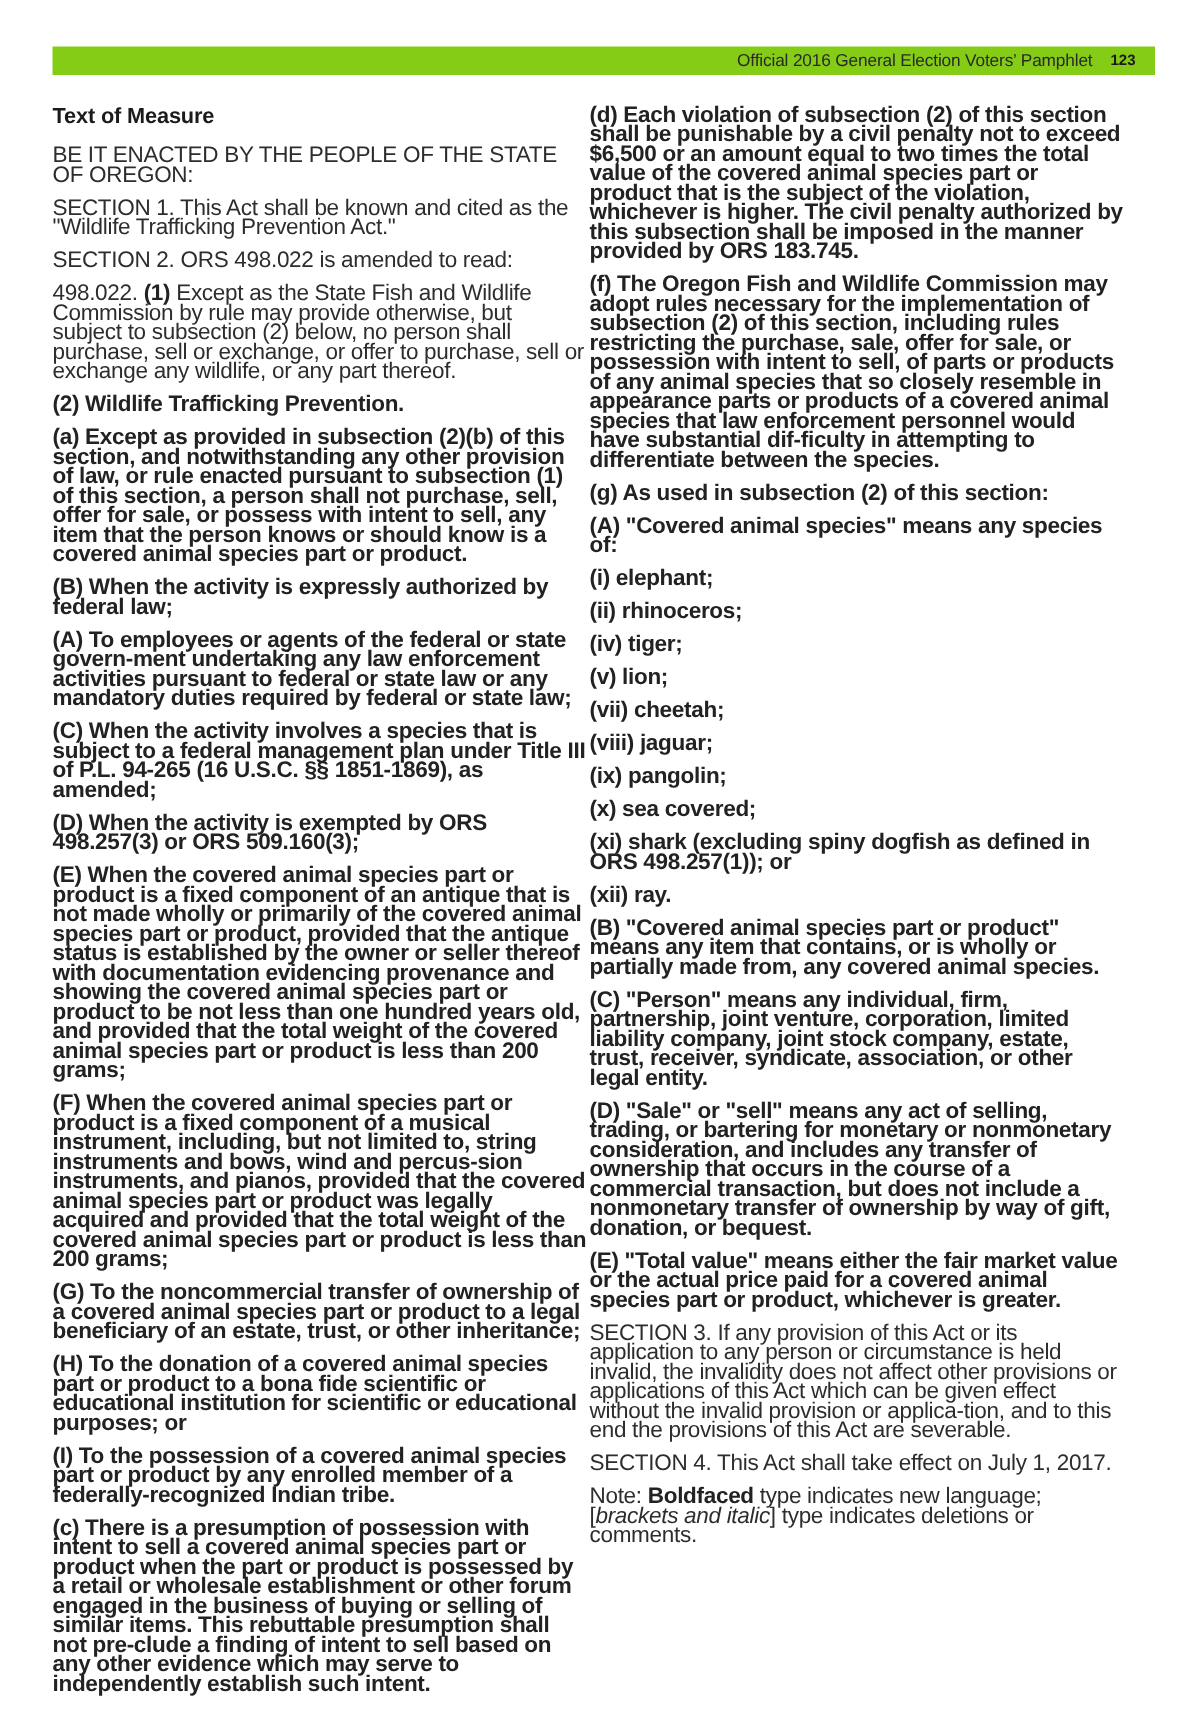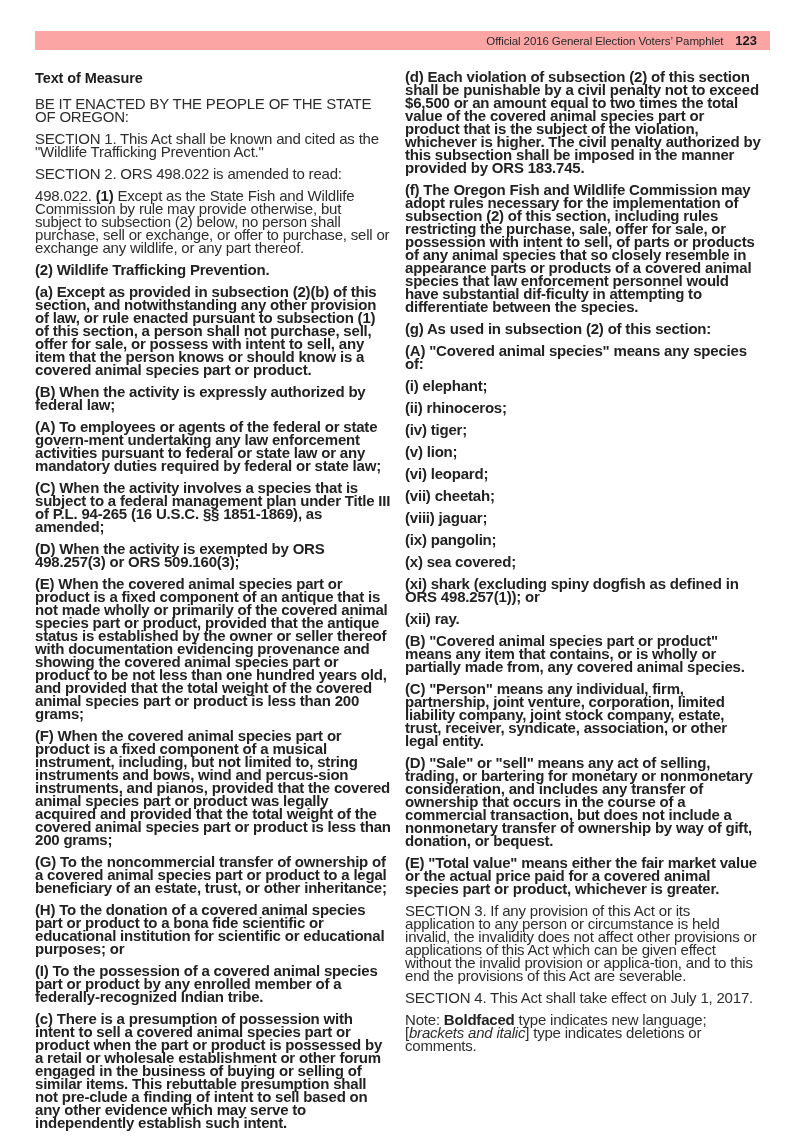--- a/index.html
+++ b/index.html
@@ -6,29 +6,29 @@
   body {
     width:800px; height:1147px;
     background:#ffffff;
     font-family:"Liberation Sans","DejaVu Sans",sans-serif;
     color:#2d2d2d;
     position:relative;
     overflow:hidden;
   }
   .header-bar {
     position:absolute; top:31px; left:35px; width:735px; height:19px;
-    background:#fca5a5;
+    background:#84cc16;
     display:flex; align-items:center; justify-content:flex-end;
     padding-right:13px; box-sizing:border-box;
   }
   .header-title { font-size:11.5px; color:#2a2a2a; letter-spacing:-0.1px; }
-  .page-num { font-size:13px; font-weight:bold; color:#1b1b1b; margin-left:12px; }
+  .page-num { font-size:10px; font-weight:bold; color:#1b1b1b; margin-left:12px; }
   .content {
     position:absolute; top:70px; left:35px;
-    display:flex; gap:14px;justify-content:center;
+    display:flex; gap:2px;justify-content:center;
   }
   .col { width:356px; }
   .doc-heading {
     font-size:14.5px; font-weight:bold; color:#1b1b1b;
     margin:0 0 11px 0; letter-spacing:-0.1px;
   }
   p.para {
     font-size:15px; line-height:13px;
     margin:0 0 9px 0;
     letter-spacing:-0.2px;
@@ -70,21 +70,20 @@
       </div>
     <div class="col" id="right-col">
         <p class="para"><span class="b">(d) Each violation of subsection (2) of this section shall be punishable by a civil penalty not to exceed $6,500 or an amount equal to two times the total value of the covered animal species part or product that is the subject of the violation, whichever is higher. The civil penalty authorized by this subsection shall be imposed in the manner provided by ORS 183.745.</span></p>
         <p class="para"><span class="b">(f) The Oregon Fish and Wildlife Commission may adopt rules necessary for the implementation of subsection (2) of this section, including rules restricting the purchase, sale, offer for sale, or possession with intent to sell, of parts or products of any animal species that so closely resemble in appearance parts or products of a covered animal species that law enforcement personnel would have substantial dif-ficulty in attempting to differentiate between the species.</span></p>
         <p class="para"><span class="b">(g) As used in subsection (2) of this section:</span></p>
         <p class="para"><span class="b">(A) "Covered animal species" means any species of:</span></p>
         <p class="para"><span class="b">(i) elephant;</span></p>
         <p class="para"><span class="b">(ii) rhinoceros;</span></p>
         <p class="para"><span class="b">(iv) tiger;</span></p>
         <p class="para"><span class="b">(v) lion;</span></p>
-        <p class="para"><span class="b">(vi) leopard;</span></p>
         <p class="para"><span class="b">(vii) cheetah;</span></p>
         <p class="para"><span class="b">(viii) jaguar;</span></p>
         <p class="para"><span class="b">(ix) pangolin;</span></p>
         <p class="para"><span class="b">(x) sea covered;</span></p>
         <p class="para"><span class="b">(xi) shark (excluding spiny dogfish as defined in ORS 498.257(1)); or</span></p>
         <p class="para"><span class="b">(xii) ray.</span></p>
         <p class="para"><span class="b">(B) "Covered animal species part or product" means any item that contains, or is wholly or partially made from, any covered animal species.</span></p>
         <p class="para"><span class="b">(C) "Person" means any individual, firm, partnership, joint venture, corporation, limited liability company, joint stock company, estate, trust, receiver, syndicate, association, or other legal entity.</span></p>
         <p class="para"><span class="b">(D) "Sale" or "sell" means any act of selling, trading, or bartering for monetary or nonmonetary consideration, and includes any transfer of ownership that occurs in the course of a commercial transaction, but does not include a nonmonetary transfer of ownership by way of gift, donation, or bequest.</span></p>
         <p class="para"><span class="b">(E) "Total value" means either the fair market value or the actual price paid for a covered animal species part or product, whichever is greater.</span></p>

